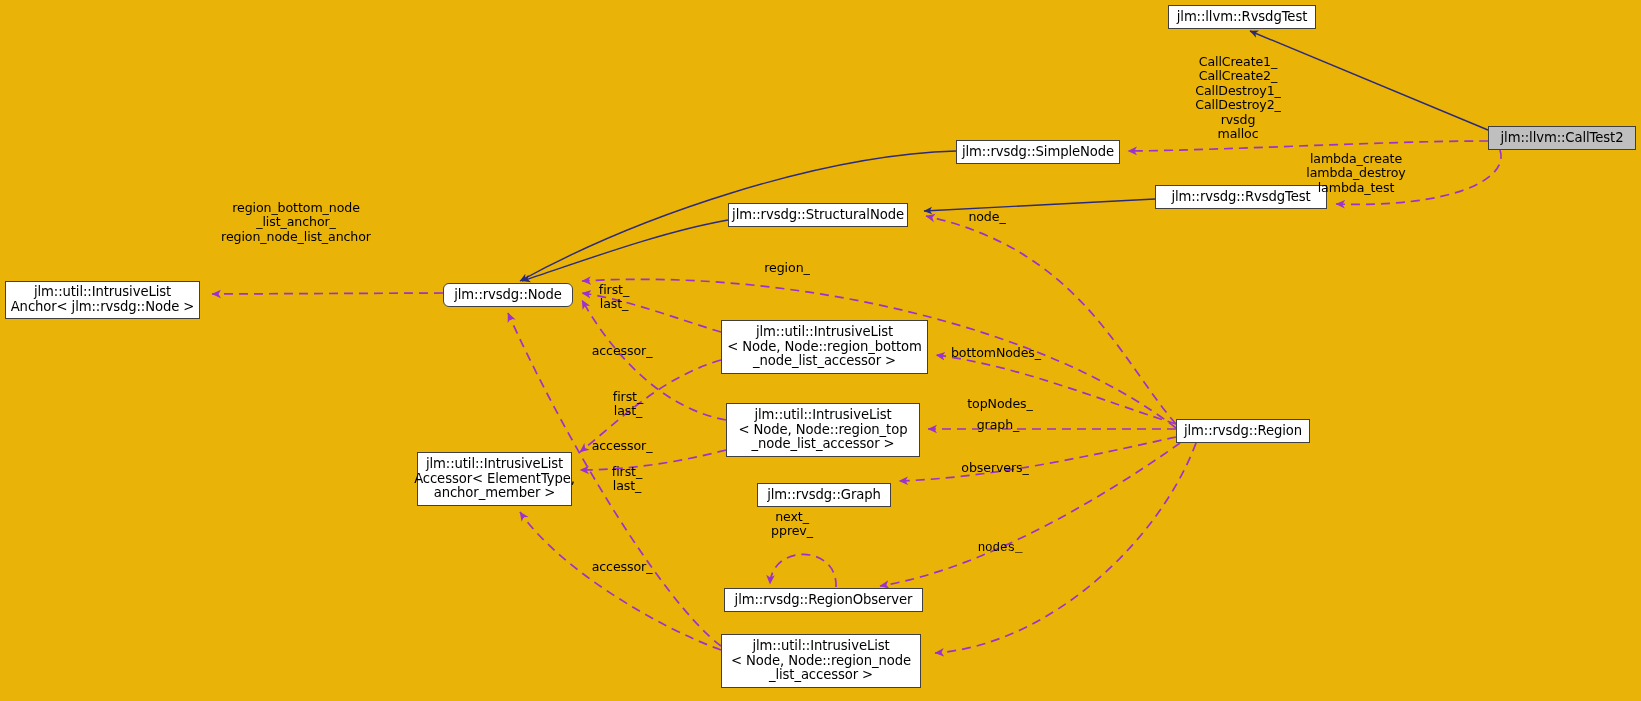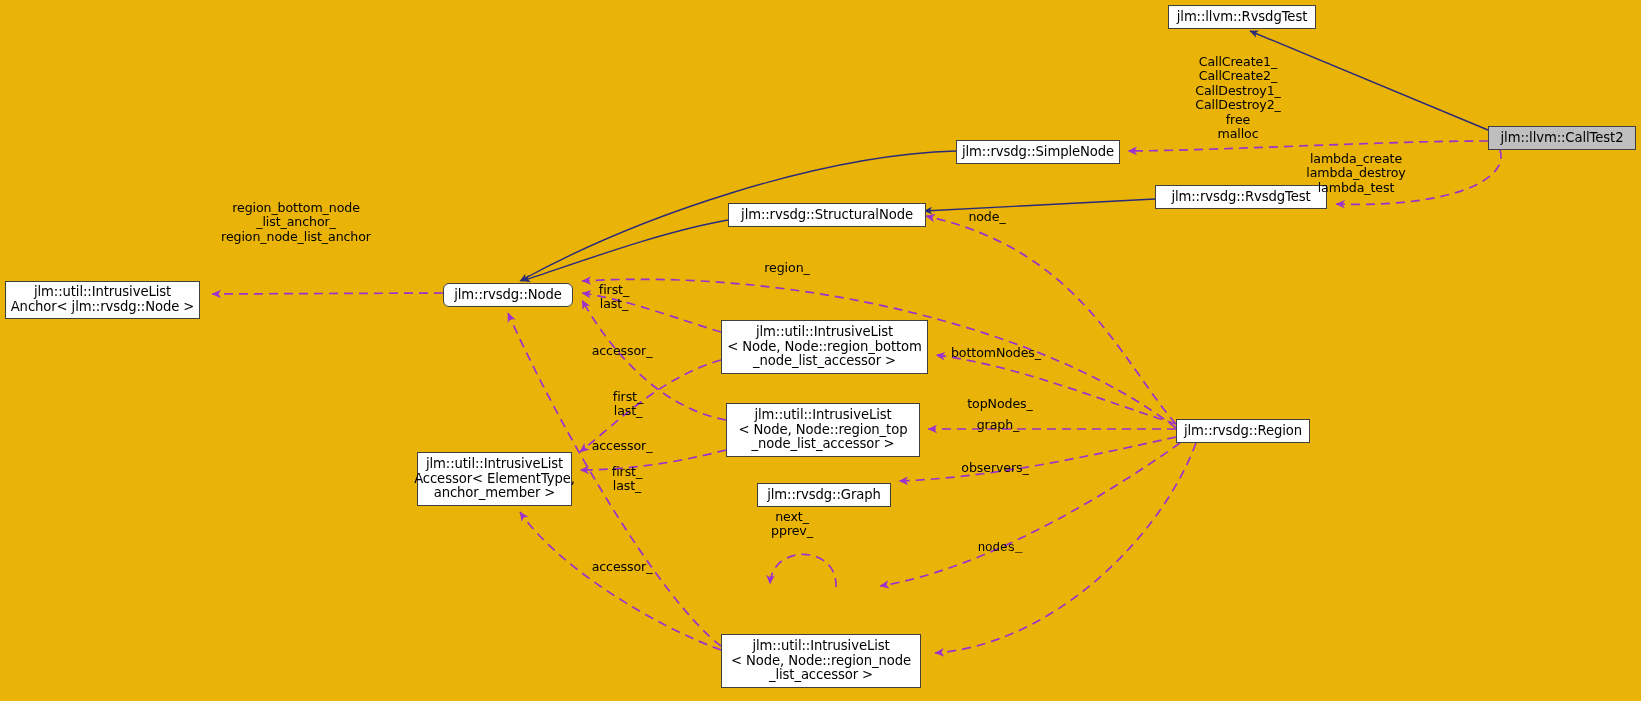--- a/index.html
+++ b/index.html
@@ -121,21 +121,21 @@
   </div>
   <div class="node-box highlight" id="box-calltest2" style="left: 1488px; top: 126px; width: 148px; height: 24px;">
     <span class="line">jlm::llvm::CallTest2</span>
   </div>
   <div class="node-box" id="box-simplenode" style="left: 956px; top: 140px; width: 164px; height: 24px;">
     <span class="line">jlm::rvsdg::SimpleNode</span>
   </div>
   <div class="node-box" id="box-lambdanode" style="left: 1155px; top: 185px; width: 172px; height: 24px;">
     <span class="line">jlm::rvsdg::RvsdgTest</span>
   </div>
-  <div class="node-box" id="box-structuralnode" style="left: 728px; top: 203px; width: 198px; height: 24px;">
+  <div class="node-box" id="box-structuralnode" style="left: 728px; top: 203px; width: 180px; height: 24px;">
     <span class="line">jlm::rvsdg::StructuralNode</span>
   </div>
   <div class="node-box" id="box-intrusivelistanchor" style="left: 5px; top: 281px; width: 195px; height: 38px;">
     <span class="line">jlm::util::IntrusiveList</span>
     <span class="line">Anchor&lt; jlm::rvsdg::Node &gt;</span>
   </div>
   <div class="node-box" id="box-node" style="left: 443px; top: 283px; width: 130px; height: 24px; border-radius: 6px;">
     <span class="line">jlm::rvsdg::Node</span>
   </div>
   <div class="node-box" id="box-ilist-bottom" style="left: 721px; top: 320px; width: 207px; height: 54px;">
@@ -151,32 +151,35 @@
   <div class="node-box" id="box-region" style="left: 1176px; top: 419px; width: 134px; height: 24px;">
     <span class="line">jlm::rvsdg::Region</span>
   </div>
   <div class="node-box" id="box-ilist-accessor" style="left: 417px; top: 452px; width: 155px; height: 54px;">
     <span class="line">jlm::util::IntrusiveList</span>
     <span class="line">Accessor&lt; ElementType,</span>
     <span class="line">anchor_member &gt;</span>
   </div>
   <div class="node-box" id="box-graph" style="left: 757px; top: 483px; width: 134px; height: 24px;">
     <span class="line">jlm::rvsdg::Graph</span>
+  </div>
+  <div class="node-box" id="box-regionobserver" style="left: 724px; top: 588px; width: 199px; height: 24px;">
+    <span class="line">jlm::rvsdg::RegionObserver</span>
   </div>
   <div class="node-box" id="box-ilist-node" style="left: 721px; top: 634px; width: 200px; height: 54px;">
     <span class="line">jlm::util::IntrusiveList</span>
     <span class="line">&lt; Node, Node::region_node</span>
     <span class="line">_list_accessor &gt;</span>
   </div>
 
   <div class="edge-label" id="lbl-0" style="left: 1168px; top: 55px; width: 140px;">CallCreate1_
 CallCreate2_
 CallDestroy1_
 CallDestroy2_
-free
+rvsdg
 malloc</div>
   <div class="edge-label" id="lbl-1" style="left: 1283px; top: 152px; width: 146px;">lambda_create
 lambda_destroy
 lambda_test</div>
   <div class="edge-label" id="lbl-2" style="left: 952px; top: 210px; width: 70px;">node_</div>
   <div class="edge-label" id="lbl-3" style="left: 206px; top: 201px; width: 180px;">region_bottom_node
 _list_anchor_
 region_node_list_anchor</div>
   <div class="edge-label" id="lbl-5" style="left: 752px; top: 261px; width: 70px;">region_</div>
   <div class="edge-label" id="lbl-6" style="left: 588px; top: 283px; width: 52px;">first_

